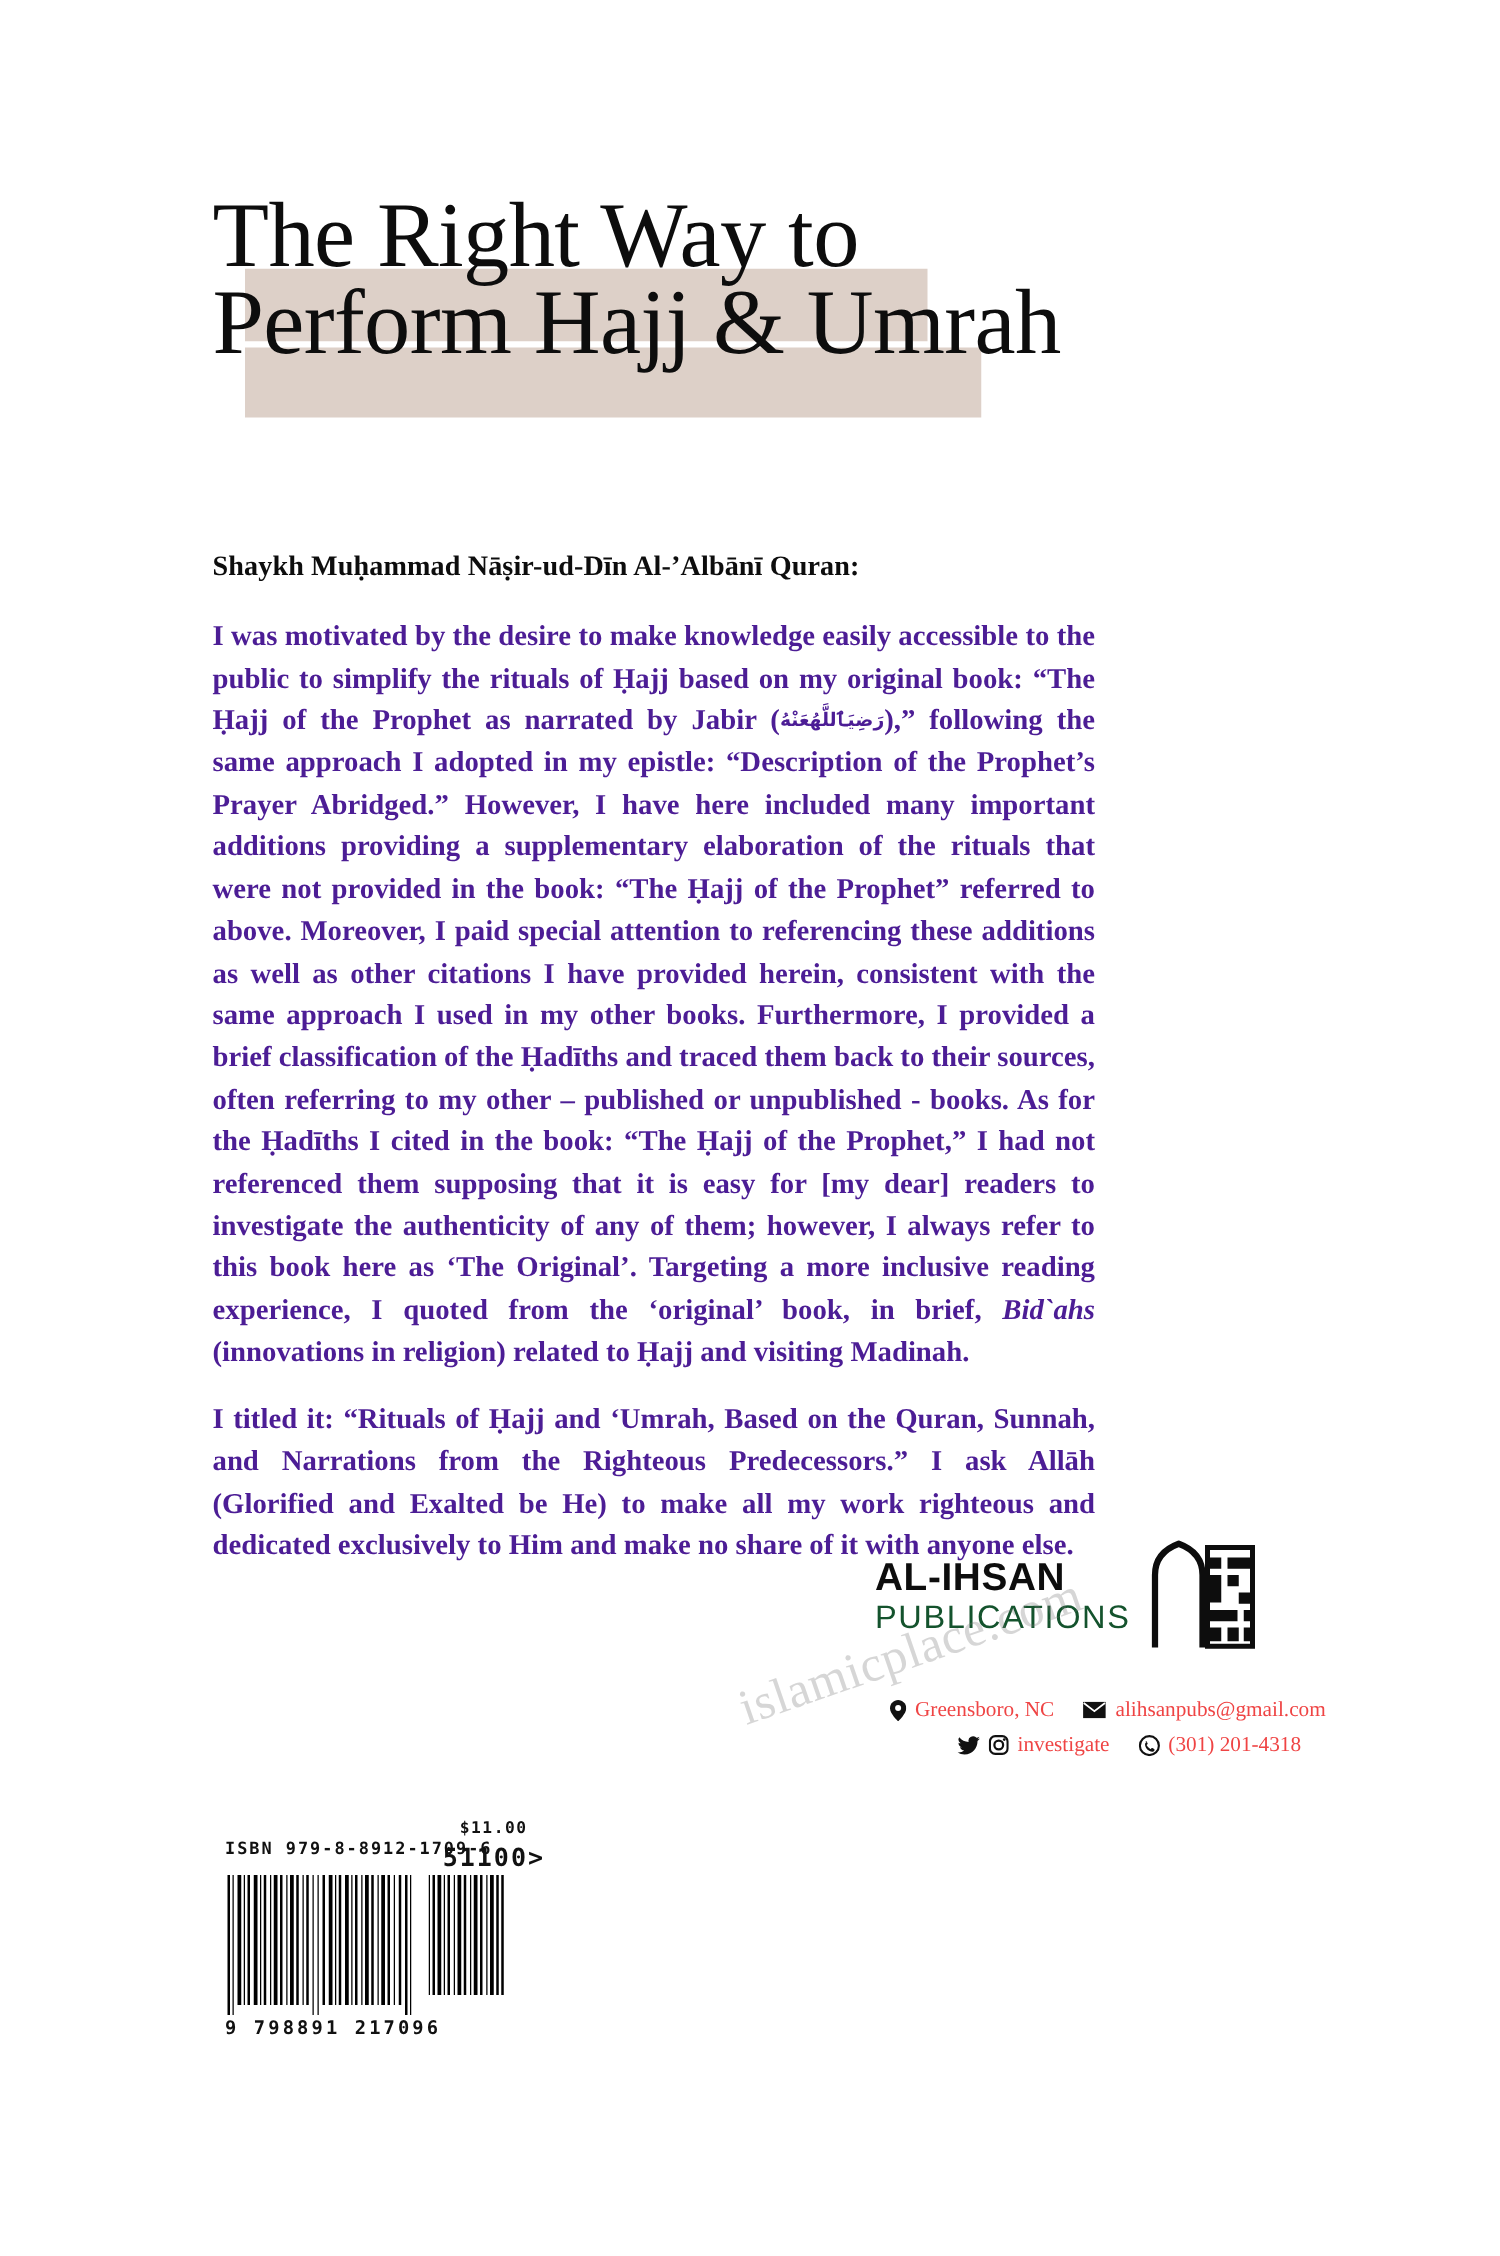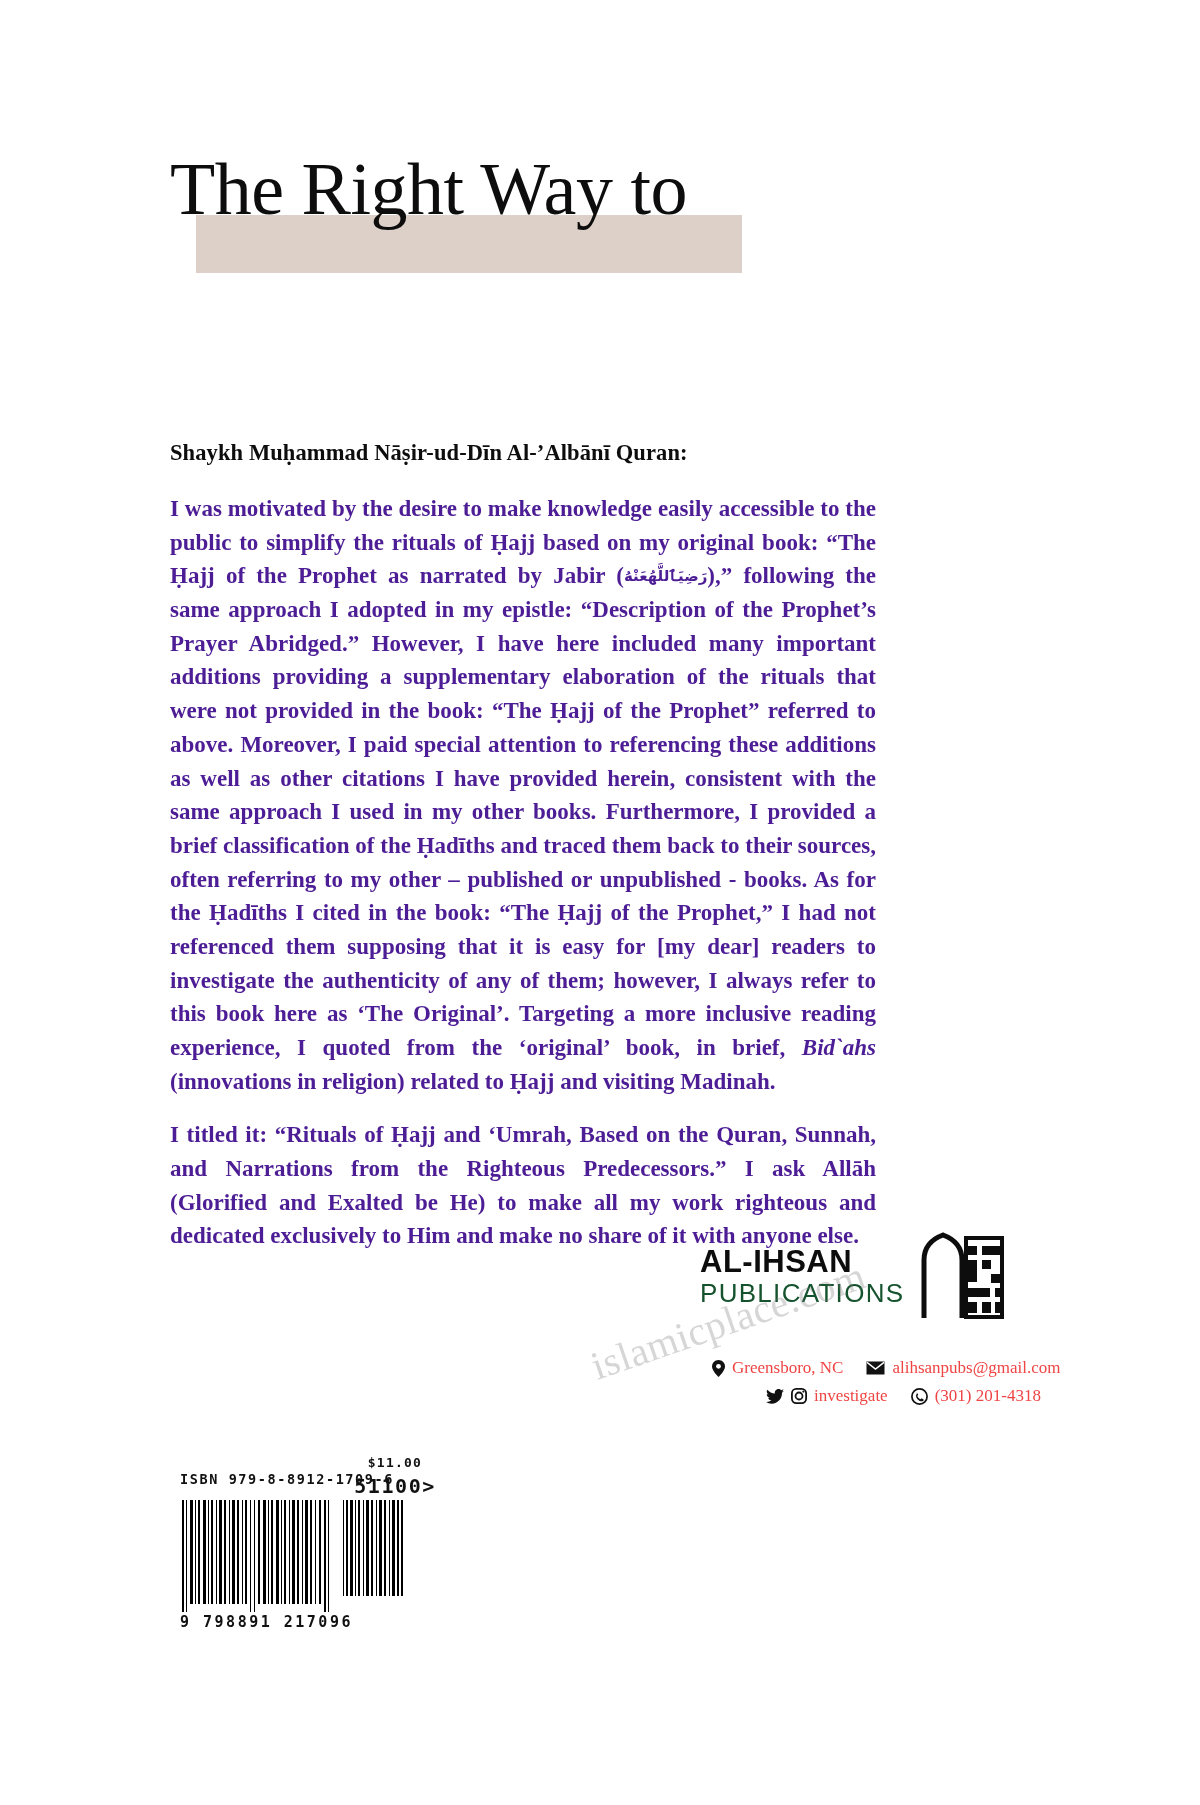--- a/index.html
+++ b/index.html
@@ -235,20 +235,24 @@
 </style>
 </head>
 <body>
 
 <div class="page">
 
   <div class="title-block">
     <div class="title-line" id="title-line-1">
       <span class="band"></span>
       <span class="txt">The Right Way to</span>
+    </div>
+    <div class="title-line" id="title-line-2">
+      <span class="band"></span>
+      <span class="txt">Perform Hajj &amp; Umrah</span>
     </div>
   </div>
 
   <div class="content">
 
     <h2 class="subhead">Shaykh Muḥammad Nāṣir-ud-Dīn Al-’Albānī Quran:</h2>
 
     <p class="body"><span>I was motivated by the desire to make knowledge easily accessible to the public to simplify the rituals of Ḥajj based on my original book: “The Ḥajj of the Prophet as narrated by Jabir (</span><span class="arabic">رَضِيَٱللَّهُعَنْهُ</span><span>),” following the same approach I adopted in my epistle: “Description of the Prophet’s Prayer Abridged.” However, I have here included many important additions providing a supplementary elaboration of the rituals that were not provided in the book: “The Ḥajj of the Prophet” referred to above. Moreover, I paid special attention to referencing these additions as well as other citations I have provided herein, consistent with the same approach I used in my other books. Furthermore, I provided a brief classification of the Ḥadīths and traced them back to their sources, often referring to my other – published or unpublished - books. As for the Ḥadīths I cited in the book: “The Ḥajj of the Prophet,” I had not referenced them supposing that it is easy for [my dear] readers to investigate the authenticity of any of them; however, I always refer to this book here as ‘The Original’. Targeting a more inclusive reading experience, I quoted from the ‘original’ book, in brief, </span><span class="ital">Bid`ahs</span><span> (innovations in religion) related to Ḥajj and visiting Madinah.</span></p>
 
     <p class="body">I titled it: “Rituals of Ḥajj and ‘Umrah, Based on the Quran, Sunnah, and Narrations from the Righteous Predecessors.” I ask Allāh (Glorified and Exalted be He) to make all my work righteous and dedicated exclusively to Him and make no share of it with anyone else.</p>

